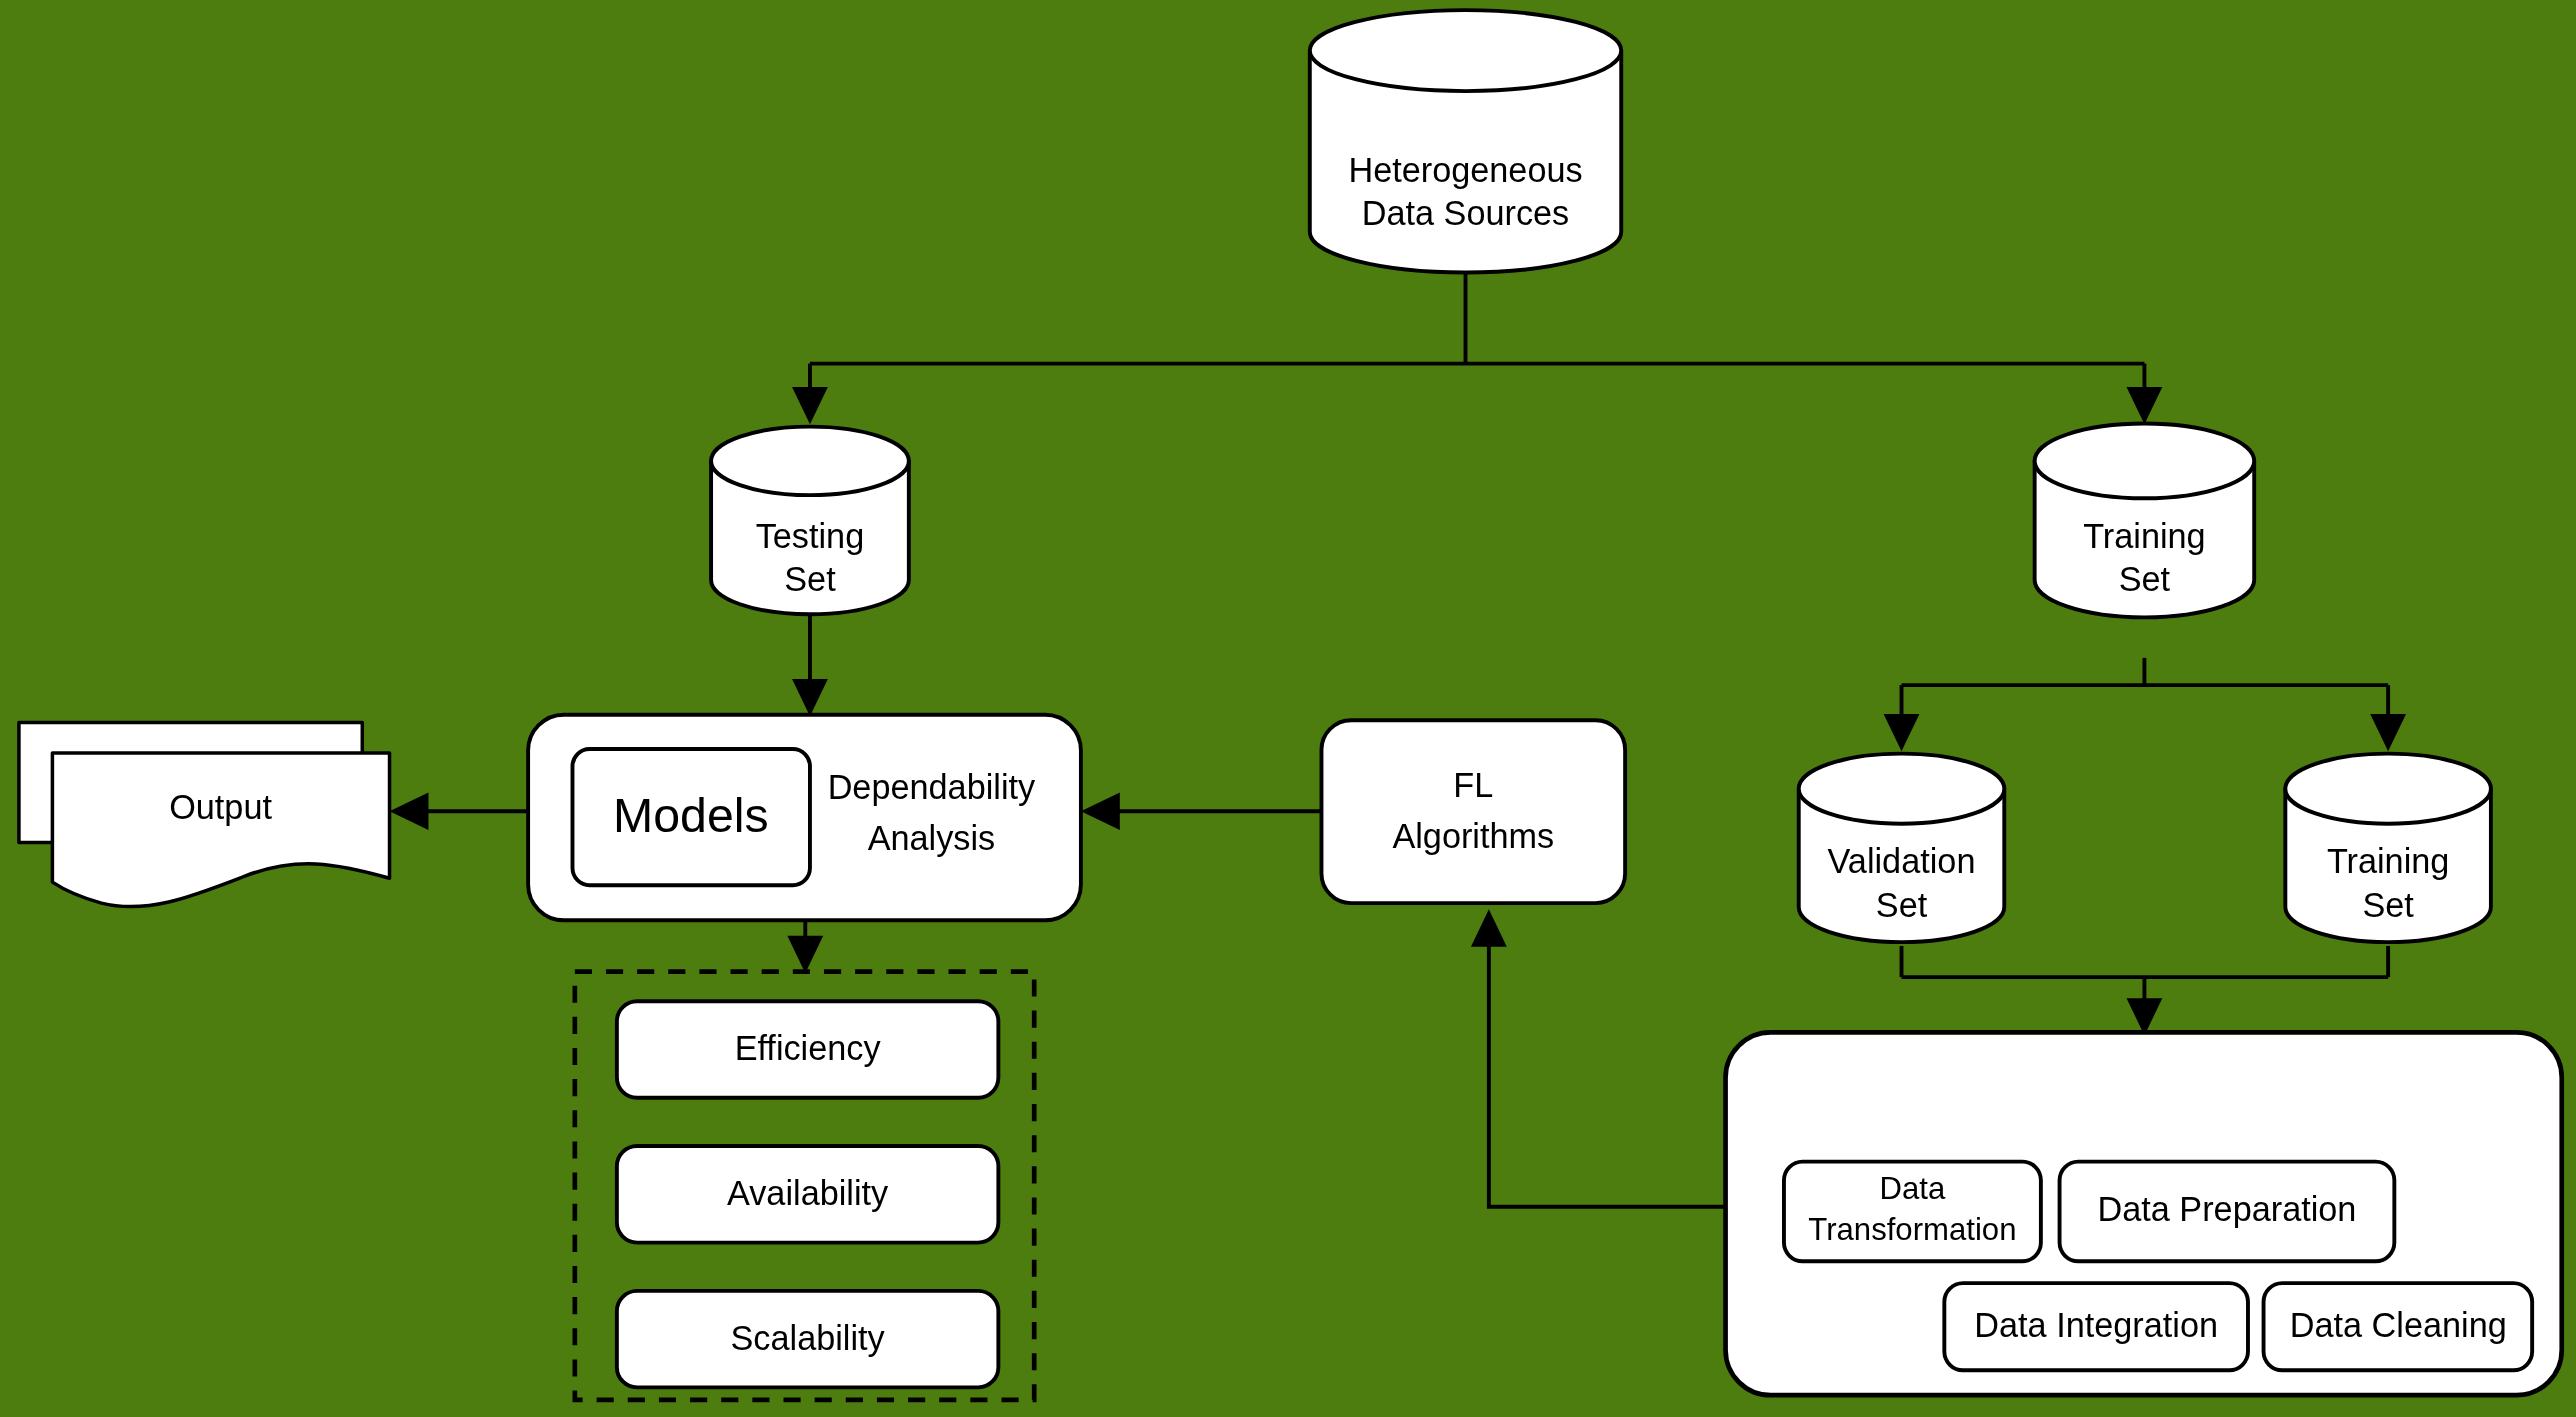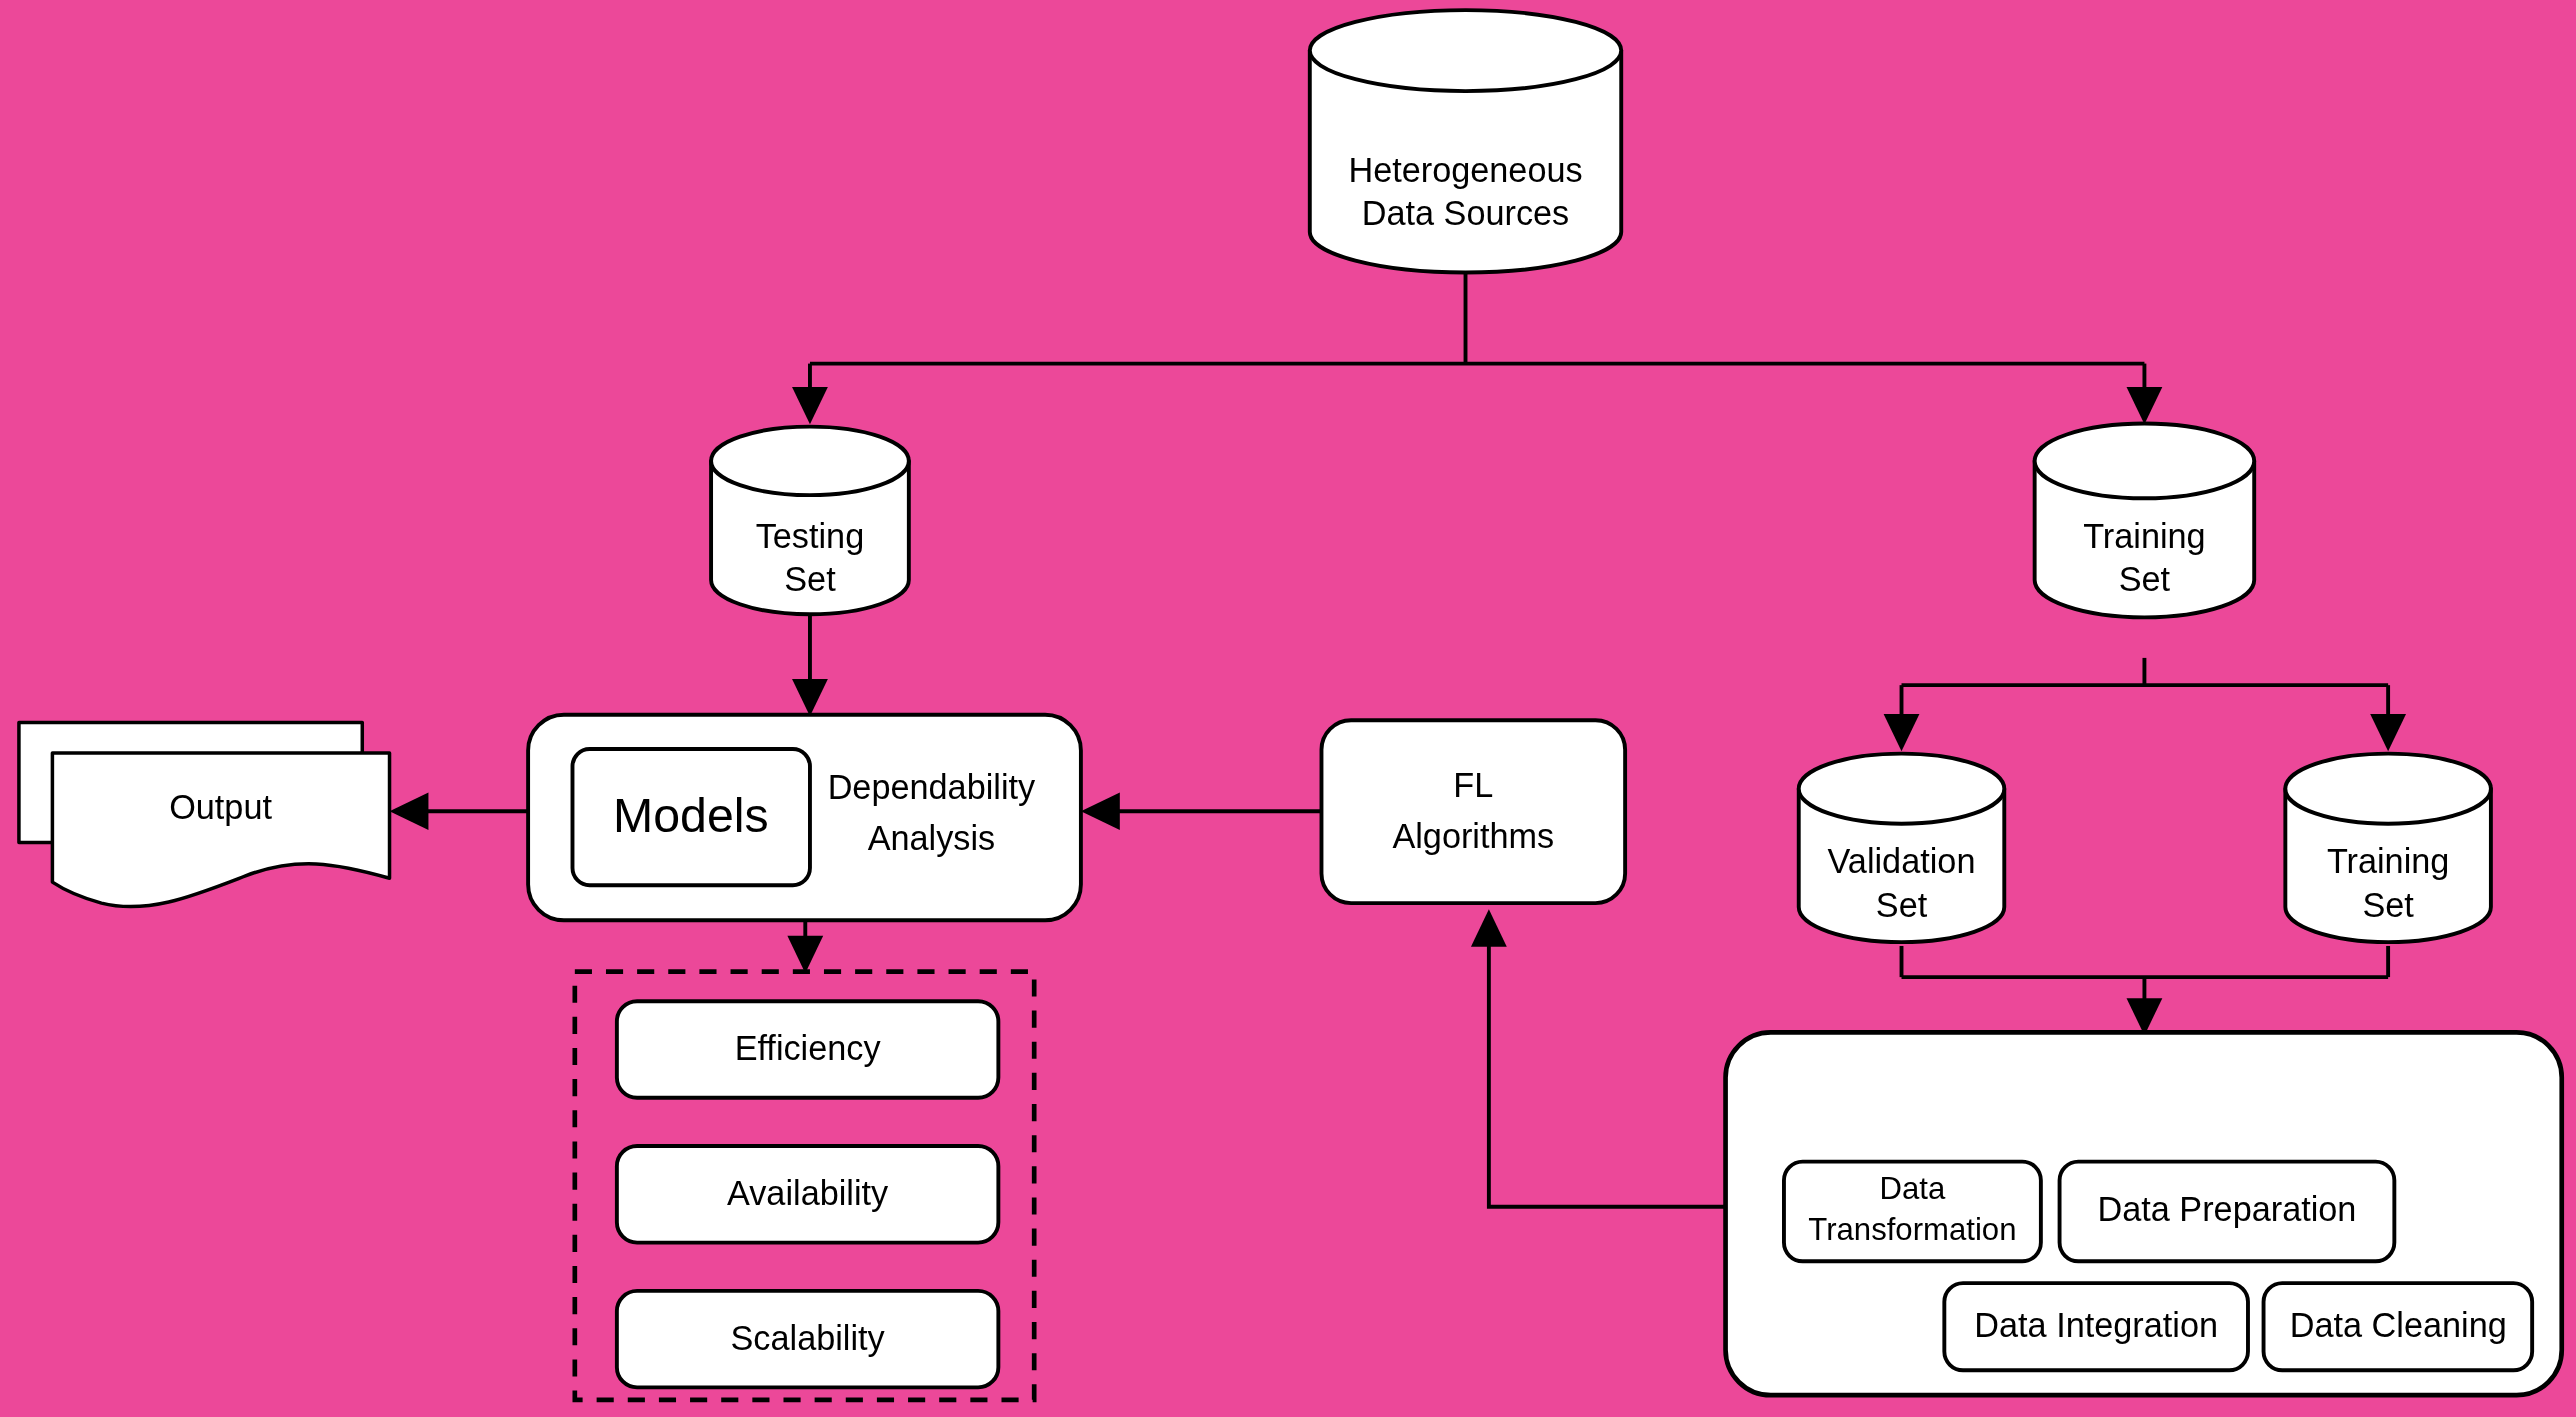--- a/index.html
+++ b/index.html
@@ -4,21 +4,21 @@
 <style>
   html, body {
     margin: 0;
     padding: 0;
     background: #ffffff;
   }
   #diagram-root {
     position: relative;
     width: 2576px;
     height: 1417px;
-    background: #ec4899;
+    background: #4d7c0f;
     font-family: "Liberation Sans", sans-serif;
   }
   svg.canvas {
     display: block;
     width: 2576px;
     height: 1417px;
   }
   .shape-stroke {
     fill: #ffffff;
     stroke: #000000;

